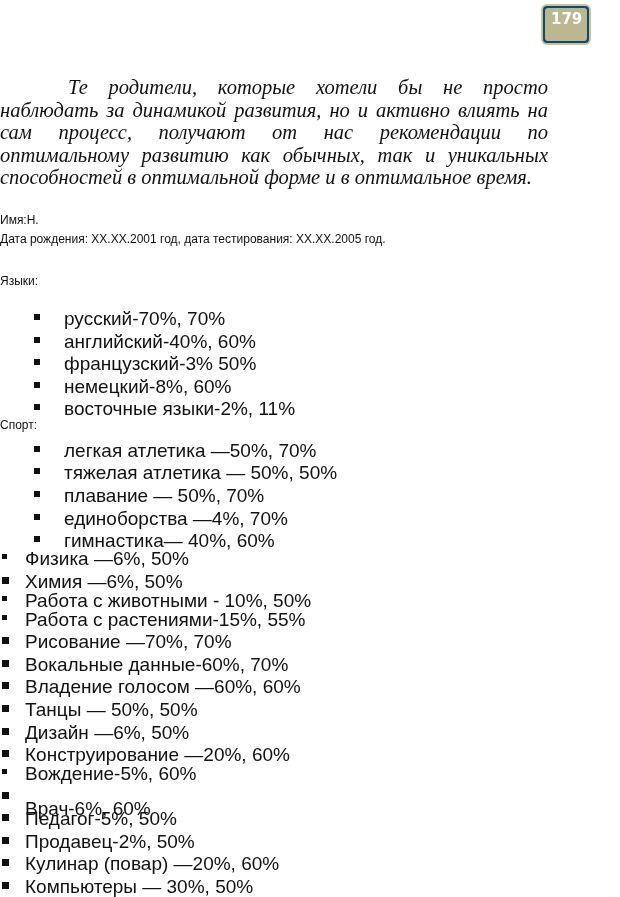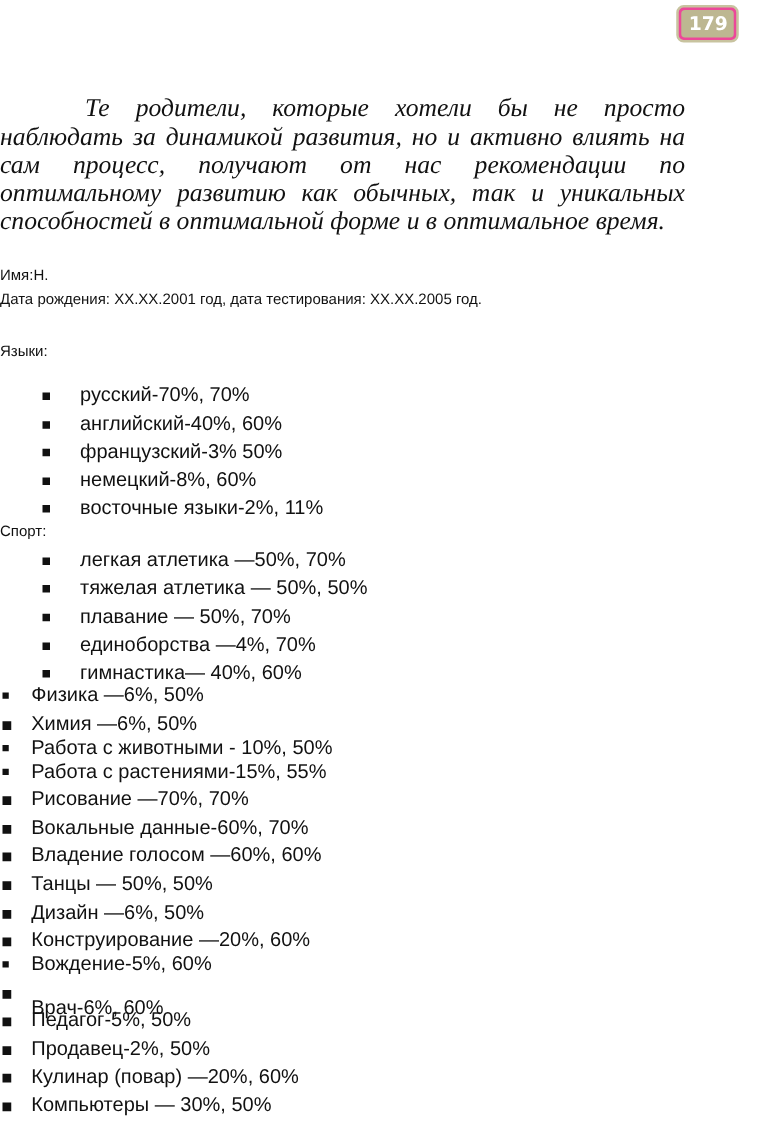--- a/index.html
+++ b/index.html
@@ -1,34 +1,34 @@
 <!DOCTYPE html>
 <html><head>
 <meta charset="utf-8">
 <style>
   html, body { margin: 0; padding: 0; background: #ffffff; }
   body { width: 620px; height: 897px; position: relative; overflow: hidden; color: #111; }
   .page-badge {
-    position: absolute; left: 541px; top: 4px; width: 50px; height: 30px;
-    border: 2px solid #c8c39f; border-radius: 6px; background: #ec4899;
+    position: absolute; left: 541px; top: 4px; width: 50px; height: 41px;
+    border: 2px solid #c8c39f; border-radius: 6px; background: #0c4a6e;
     box-sizing: border-box; padding: 2px;
   }
   .page-badge-inner {
     width: 100%; height: 100%; background: #bdb791; border-radius: 3px;
     color: #fff; font-family: "DejaVu Sans", sans-serif; font-weight: bold;
     font-size: 15px; line-height: 22px; padding-left: 6px; box-sizing: border-box;
   }
   .serif {
     position: absolute; left: 0; width: 548px;
     font-family: "Liberation Serif", serif; font-size: 20.5px; line-height: 22.6px;
   }
   .serif p { margin: 0; text-align: justify; text-align-last: left; font-style: italic; }
   .serif p.indent { text-indent: 68px; }
   .sans { position: absolute; font-family: "Liberation Sans", sans-serif; font-size: 12px; white-space: nowrap; }
-  .item { position: absolute; white-space: nowrap; font-family: "Liberation Sans", sans-serif; font-size: 16px; }
+  .item { position: absolute; white-space: nowrap; font-family: "Liberation Sans", sans-serif; font-size: 19px; }
   .bullet { position: absolute; width: 6px; height: 6px; background: #111; }
 </style>
 </head>
 <body>
 
 <div class="page-badge">
   <div class="page-badge-inner">179</div>
 </div>
 
 <div class="serif" style="top:76px;">

